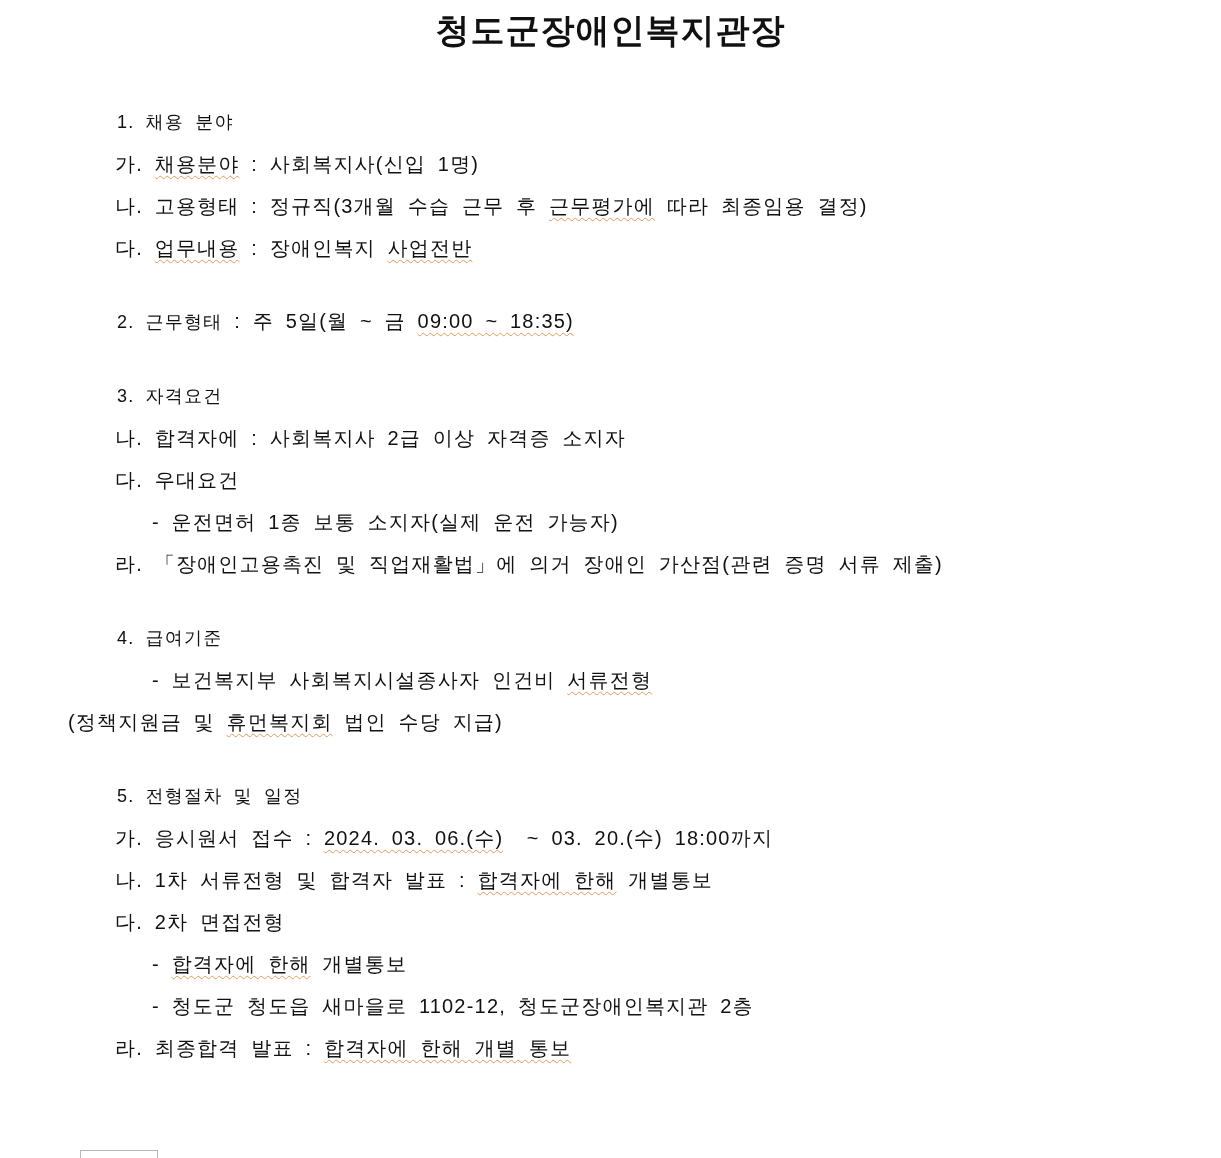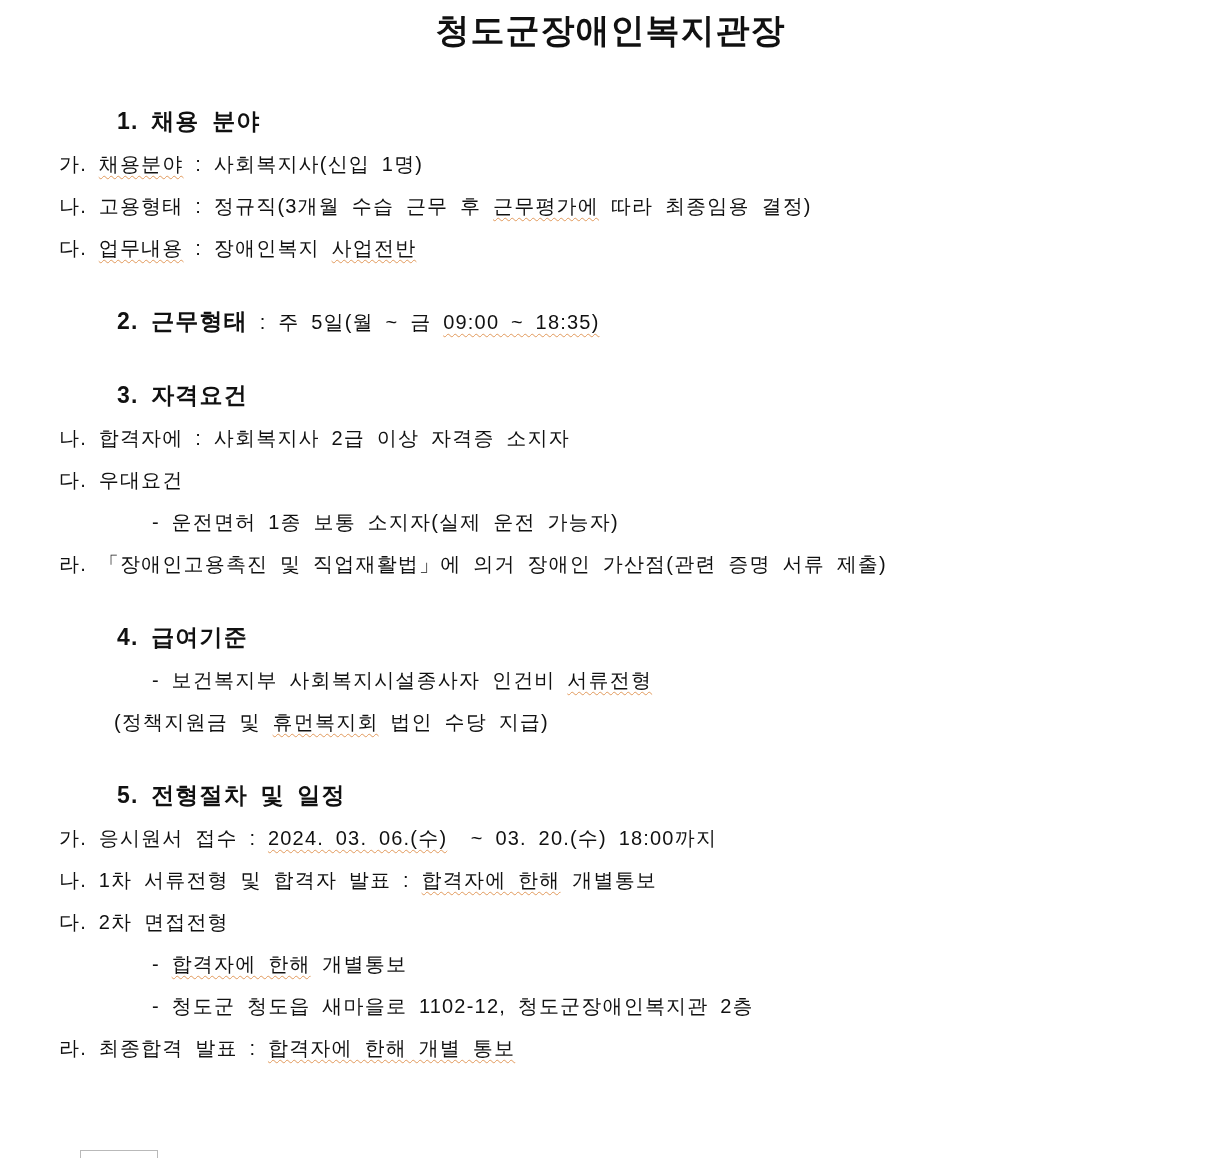--- a/index.html
+++ b/index.html
@@ -34,26 +34,26 @@
     margin-top: 0;
   }
   .line {
     line-height: 42px;
     font-size: 20px;
     white-space: pre;
     letter-spacing: 1.2px;
     word-spacing: 5px;
   }
   .indent-0 { padding-left: 117px; }
-  .indent-1 { padding-left: 59px; }
+  .indent-1 { padding-left: 115px; }
   .indent-2 { padding-left: 152px; }
-  .indent-3 { padding-left: 114px; }
+  .indent-3 { padding-left: 68px; }
   .seg-bold {
-    font-weight: bold;
-    font-size: 23px;
+    font-weight: normal;
+    font-size: 18px;
   }
   .seg-squiggle {
     text-decoration-line: underline;
     text-decoration-style: wavy;
     text-decoration-color: var(--squiggle-color, #E1995B);
     text-decoration-thickness: 1px;
     text-underline-offset: 4px;
   }
   .cutoff-table-corner {
     position: absolute;

